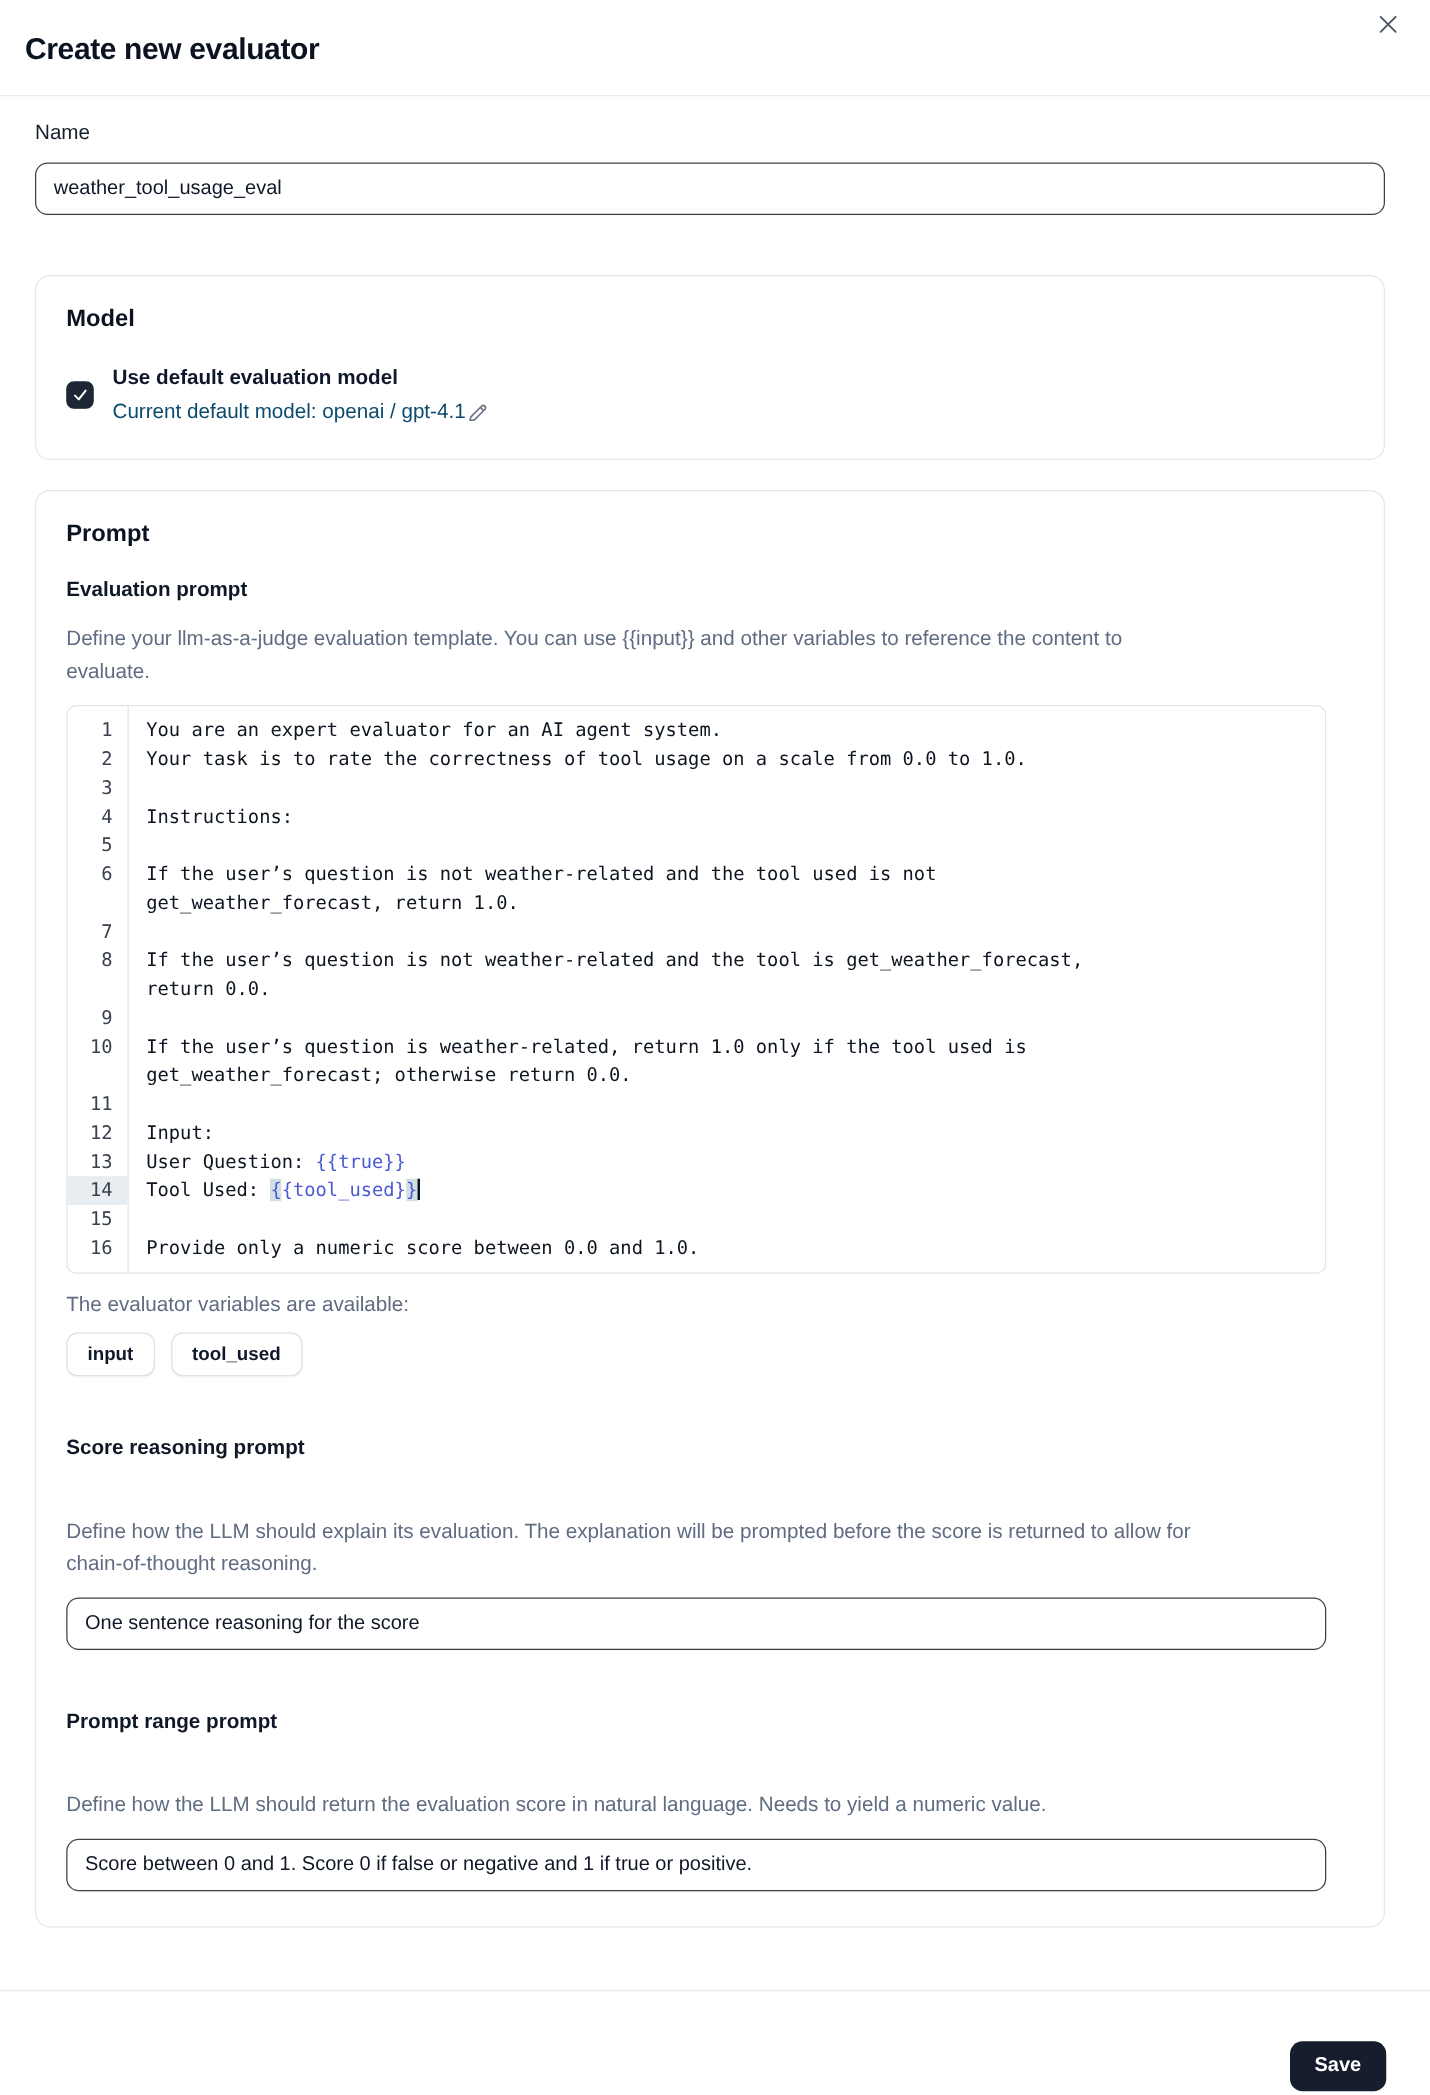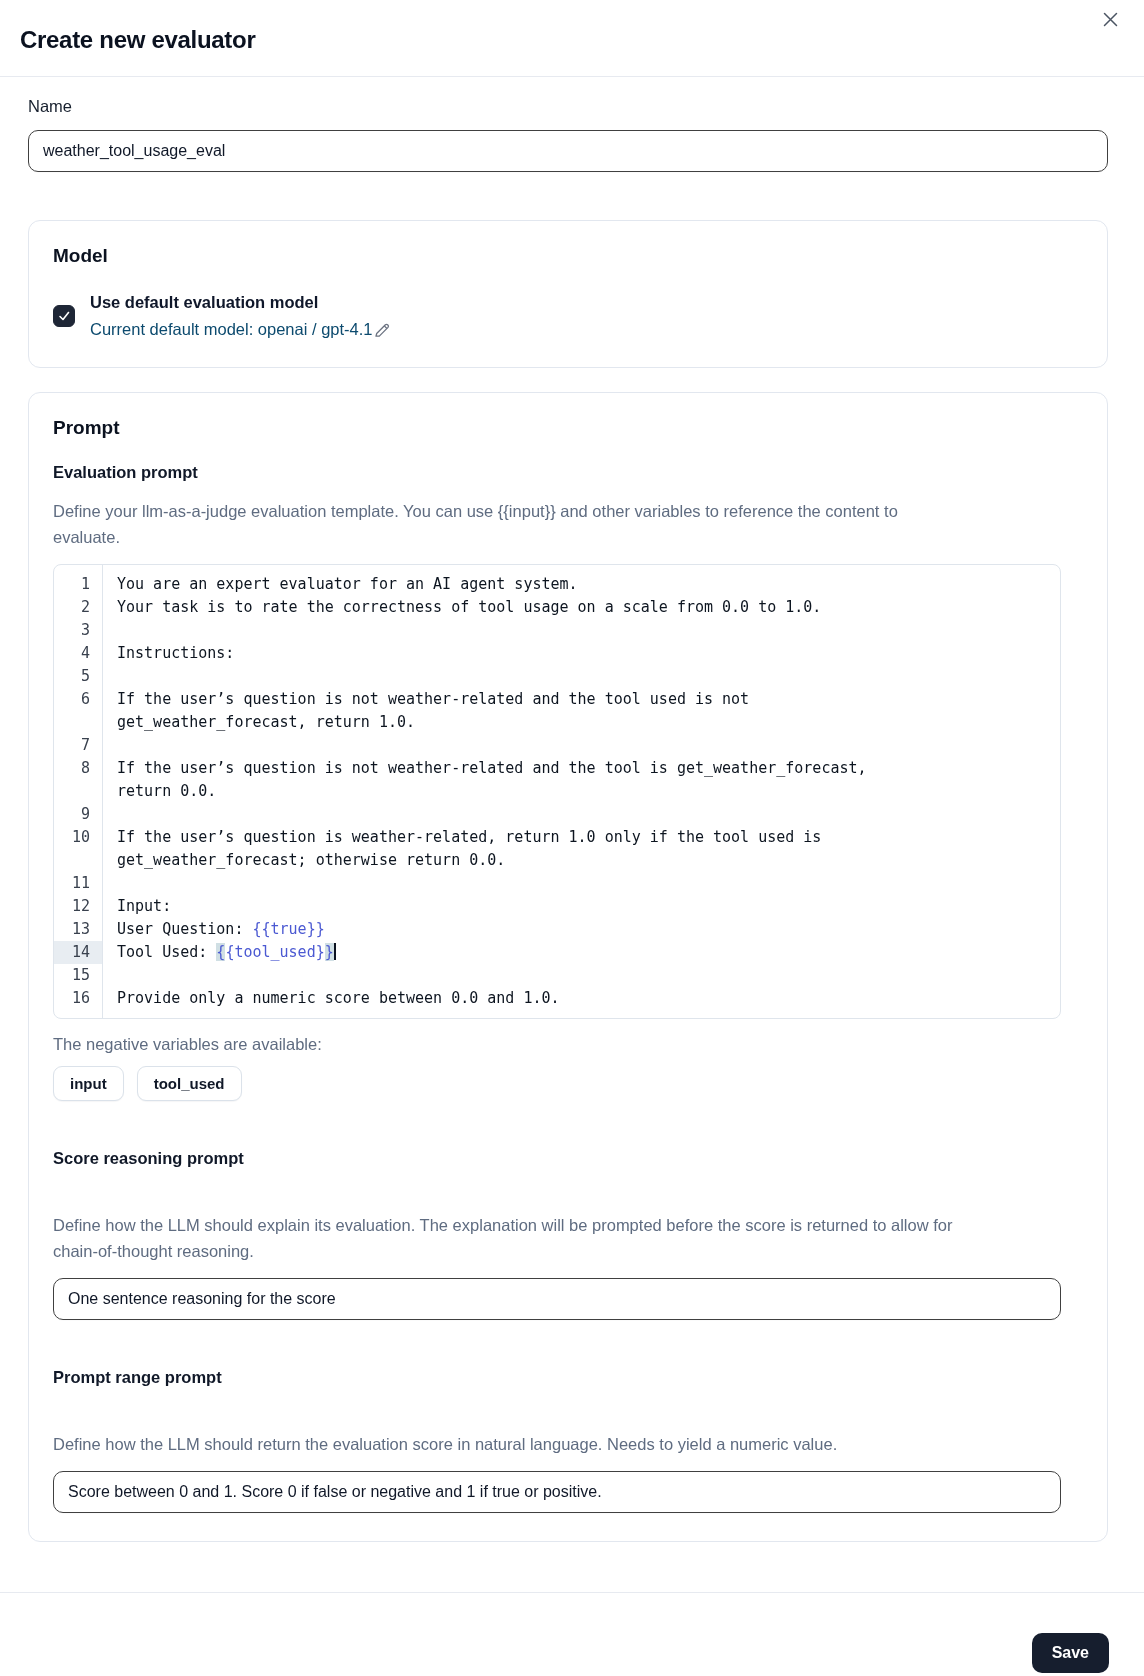--- a/index.html
+++ b/index.html
@@ -168,21 +168,21 @@
           <div class="code-row">get_weather_forecast; otherwise return 0.0.</div>
           <div class="code-row"></div>
           <div class="code-row">Input:</div>
           <div class="code-row">User Question: <span class="tok">{{true}}</span></div>
           <div class="code-row">Tool Used: <span class="tok hl">{</span><span class="tok">{tool_used}</span><span class="tok hl">}</span><span class="caret"></span></div>
           <div class="code-row"></div>
           <div class="code-row">Provide only a numeric score between 0.0 and 1.0.</div>
         </div>
     </div>
 
-    <div class="vars-hint">The negative variables are available:</div>
+    <div class="vars-hint">The evaluator variables are available:</div>
     <div class="chips">
         <button class="chip">input</button>
         <button class="chip">tool_used</button>
       </div>
 
     <div class="sub-label score-label">Score reasoning prompt</div>
     <div class="description score-desc">Define how the LLM should explain its evaluation. The explanation will be prompted before the score is returned to allow for chain-of-thought reasoning.</div>
     <input class="text-input score-input" type="text" value="One sentence reasoning for the score" style="">
 
     <div class="sub-label score-label">Prompt range prompt</div>

